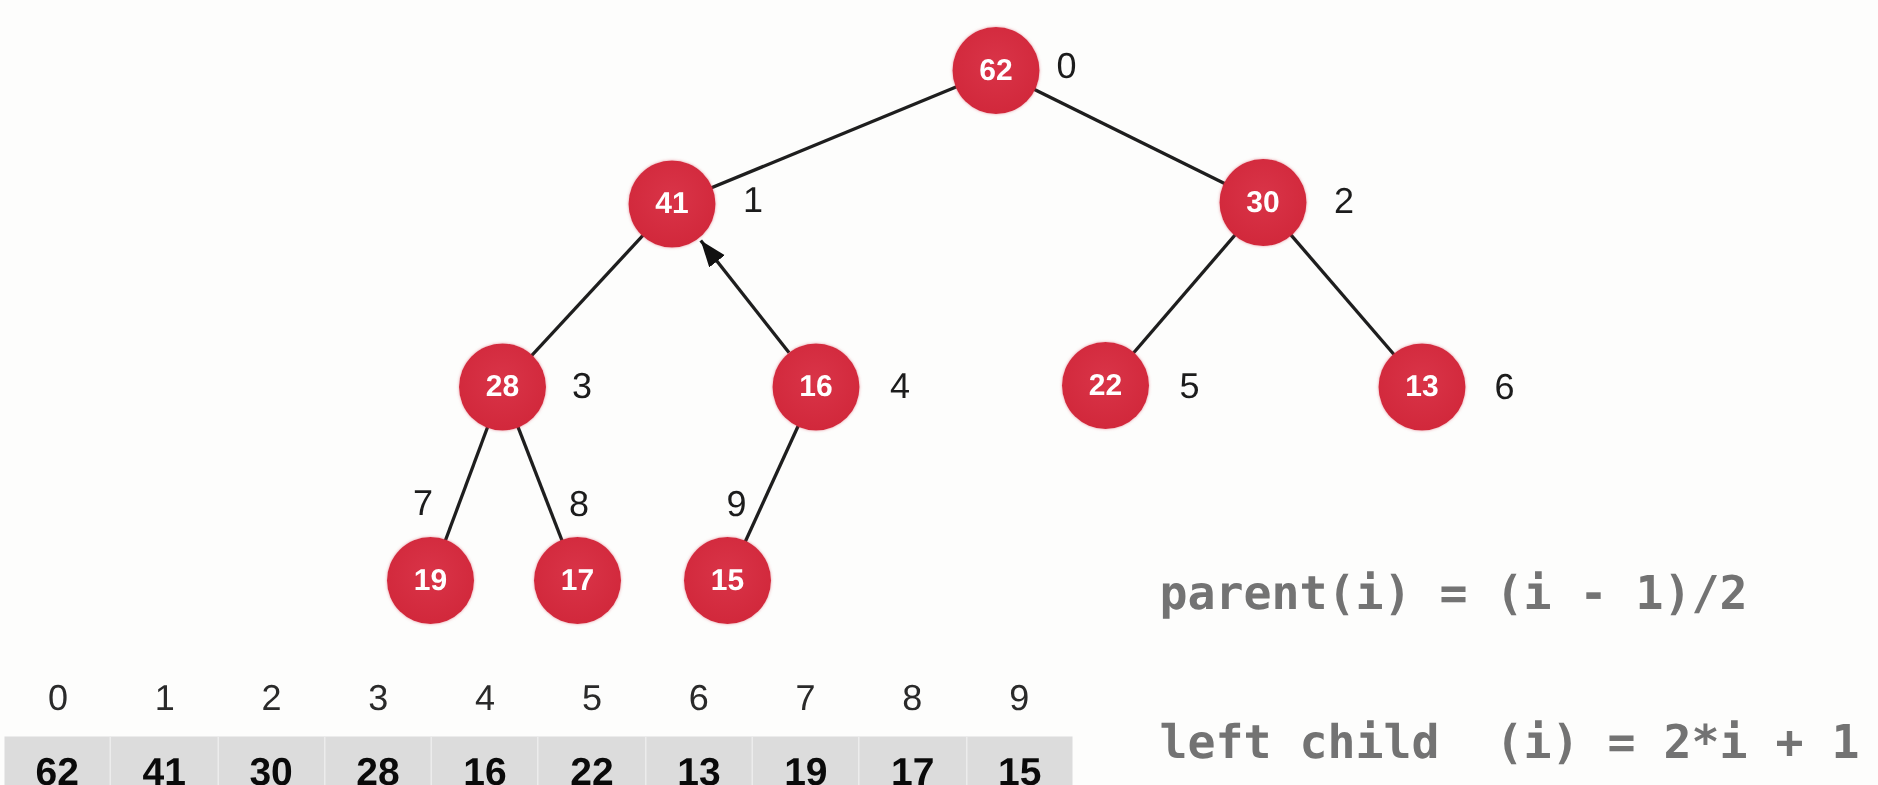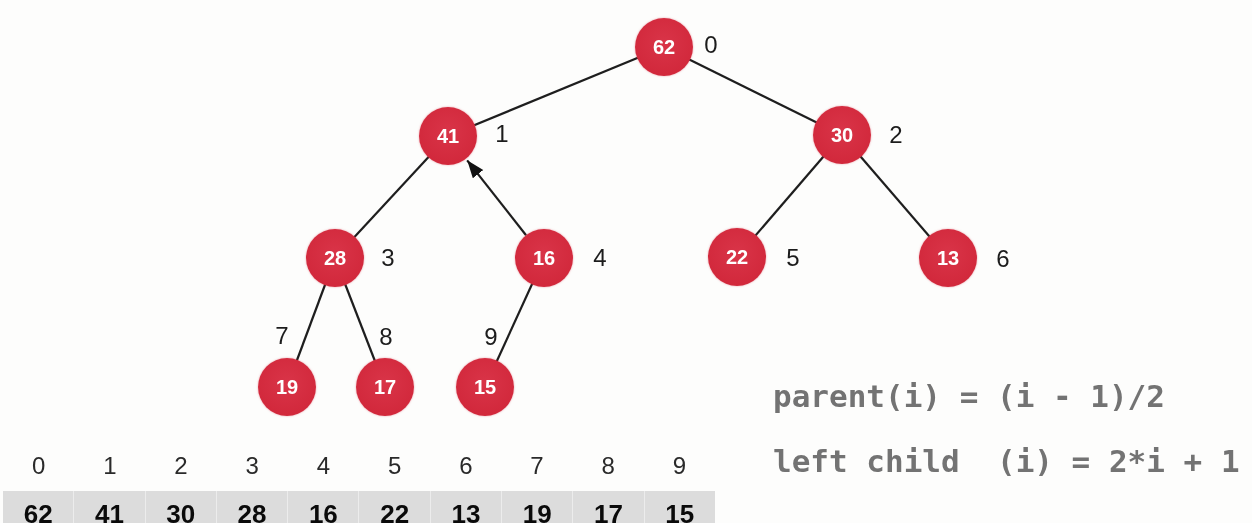--- a/index.html
+++ b/index.html
@@ -81,21 +81,21 @@
     position: absolute;
     left: 773px;
     font-family: "DejaVu Sans Mono", "Liberation Mono", monospace;
     font-weight: bold;
     font-size: 31px;
     line-height: 31px;
     color: #737373;
     white-space: pre;
   }
   #formula-parent { top: 369px; }
-  #formula-left   { top: 434px; text-align: center; }
+  #formula-left   { top: 468px; text-align: center; }
   #formula-right  { top: 491px; }
   .watermark {
     position: absolute;
     left: 1152px; top: 511px;
     width: 100px; height: 12px;
     opacity: 0.55;
   }
 </style>
 </head>
 <body>

